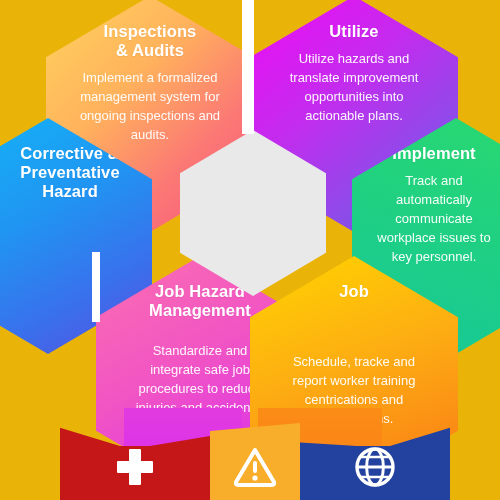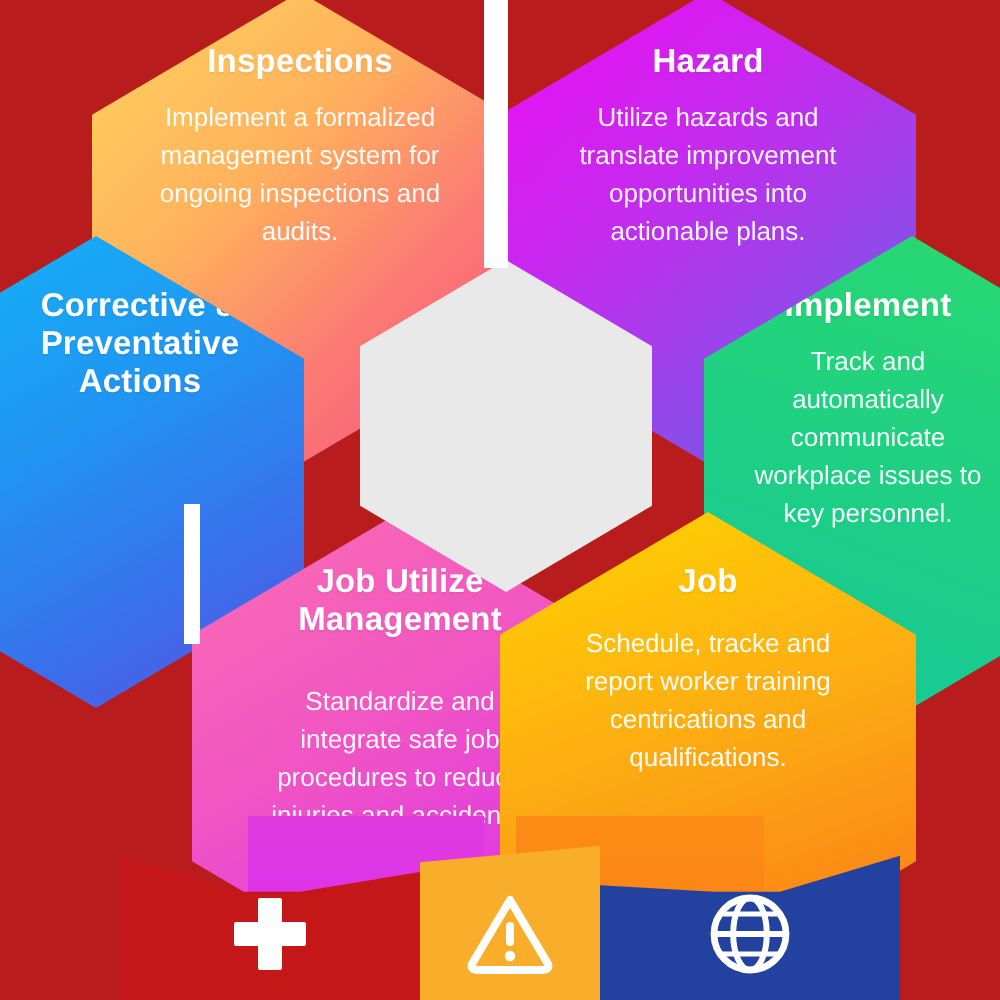--- a/index.html
+++ b/index.html
@@ -1,18 +1,18 @@
 <!DOCTYPE html>
 <html><head>
 <meta charset="utf-8">
 <style>
   html,body{margin:0;padding:0;background:#fff;}
   body{width:500px;height:500px;overflow:hidden;
        font-family:"Liberation Sans", sans-serif;}
-  #stage{position:relative;width:500px;height:500px;background:#b91c1c;overflow:hidden;}
+  #stage{position:relative;width:500px;height:500px;background:#eab308;overflow:hidden;}
 
   
   .hex{
     position:absolute;
     width:208px;height:236px;
     clip-path:polygon(50% 0%, 100% 26%, 100% 74%, 50% 100%, 0% 74%, 0% 26%);
     display:flex;flex-direction:column;align-items:center;justify-content:flex-start;
     box-sizing:border-box;
     padding:26px 22px 20px 22px;
     text-align:center;
@@ -34,21 +34,21 @@
     background:linear-gradient(135deg,#FFD45E 0%,#FFB25C 38%,#FB7A74 68%,#F9537F 100%); }
   .hex-hazard{ left:250px; top:-4px;
     background:linear-gradient(140deg,#EF0BF5 0%,#C42BEE 40%,#8E4BEA 72%,#6257E3 100%); }
   .hex-corrective{ left:-56px; top:118px;
     background:linear-gradient(150deg,#12B6F7 0%,#2095F2 42%,#3A6FEC 74%,#5B4FE0 100%); }
   .hex-incident{ left:352px; top:118px;
     background:linear-gradient(200deg,#2BD96E 0%,#1FD082 48%,#16C79A 100%); }
   .hex-jobhazard{ left:96px;  top:256px;
     background:linear-gradient(150deg,#FB6FB0 0%,#F154C4 45%,#E13BE0 75%,#D62BF0 100%); }
   .hex-training{ left:250px; top:256px;
-    background:linear-gradient(160deg,#FFD400 0%,#FDAE12 45%,#FB8D15 78%,#F97C18 100%); }
+    background:linear-gradient(160deg,#FFD400 0%,#FDAE12 45%,#FB8D15 78%,#F97C18 100%);gap:40px; }
 
   
   .hex-center{
     position:absolute;left:180px;top:130px;
     width:146px;height:166px;
     clip-path:polygon(50% 0%, 100% 26%, 100% 74%, 50% 100%, 0% 74%, 0% 26%);
     background:#E9E9E9;
   }
 
   
@@ -75,49 +75,50 @@
   .skirt-orange{left:258px;width:124px;background:linear-gradient(180deg,#FB8D15 0%,#F97C18 100%);}
 </style>
 </head>
 <body>
 
 <div id="stage">
 
   <div class="hex hex-inspections">
     <div class="htitle">
       <div>Inspections</div>
+      <div>&amp; Audits</div>
     </div>
     <div class="hbody">Implement a formalized management system for ongoing inspections and audits.</div>
   </div>
 
   <div class="hex hex-hazard">
     <div class="htitle">
-      <div>Hazard</div>
+      <div>Utilize</div>
     </div>
     <div class="hbody">Utilize hazards and translate improvement opportunities into actionable plans.</div>
   </div>
 
   <div class="hex hex-corrective" style="padding-left:58px;padding-right:14px;">
     <div class="htitle">
       <div>Corrective &amp;</div>
       <div>Preventative</div>
-      <div>Actions</div>
+      <div>Hazard</div>
     </div>
   </div>
 
   <div class="hex hex-incident" style="padding-left:14px;padding-right:58px;">
     <div class="htitle">
       <div>Implement</div>
     </div>
     <div class="hbody">Track and automatically communicate workplace issues to key personnel.</div>
   </div>
 
   <div class="hex hex-jobhazard">
     <div class="htitle">
-      <div>Job Utilize</div>
+      <div>Job Hazard</div>
       <div>Management</div>
     </div>
     <div class="hbody" style="margin-top:22px;">Standardize and integrate safe job procedures to reduce injuries and accidents.</div>
   </div>
 
   <div class="hex hex-training">
     <div class="htitle">
       <div>Job</div>
     </div>
     <div class="hbody" style="margin-top:12px;">Schedule, tracke and report worker training centrications and qualifications.</div>

